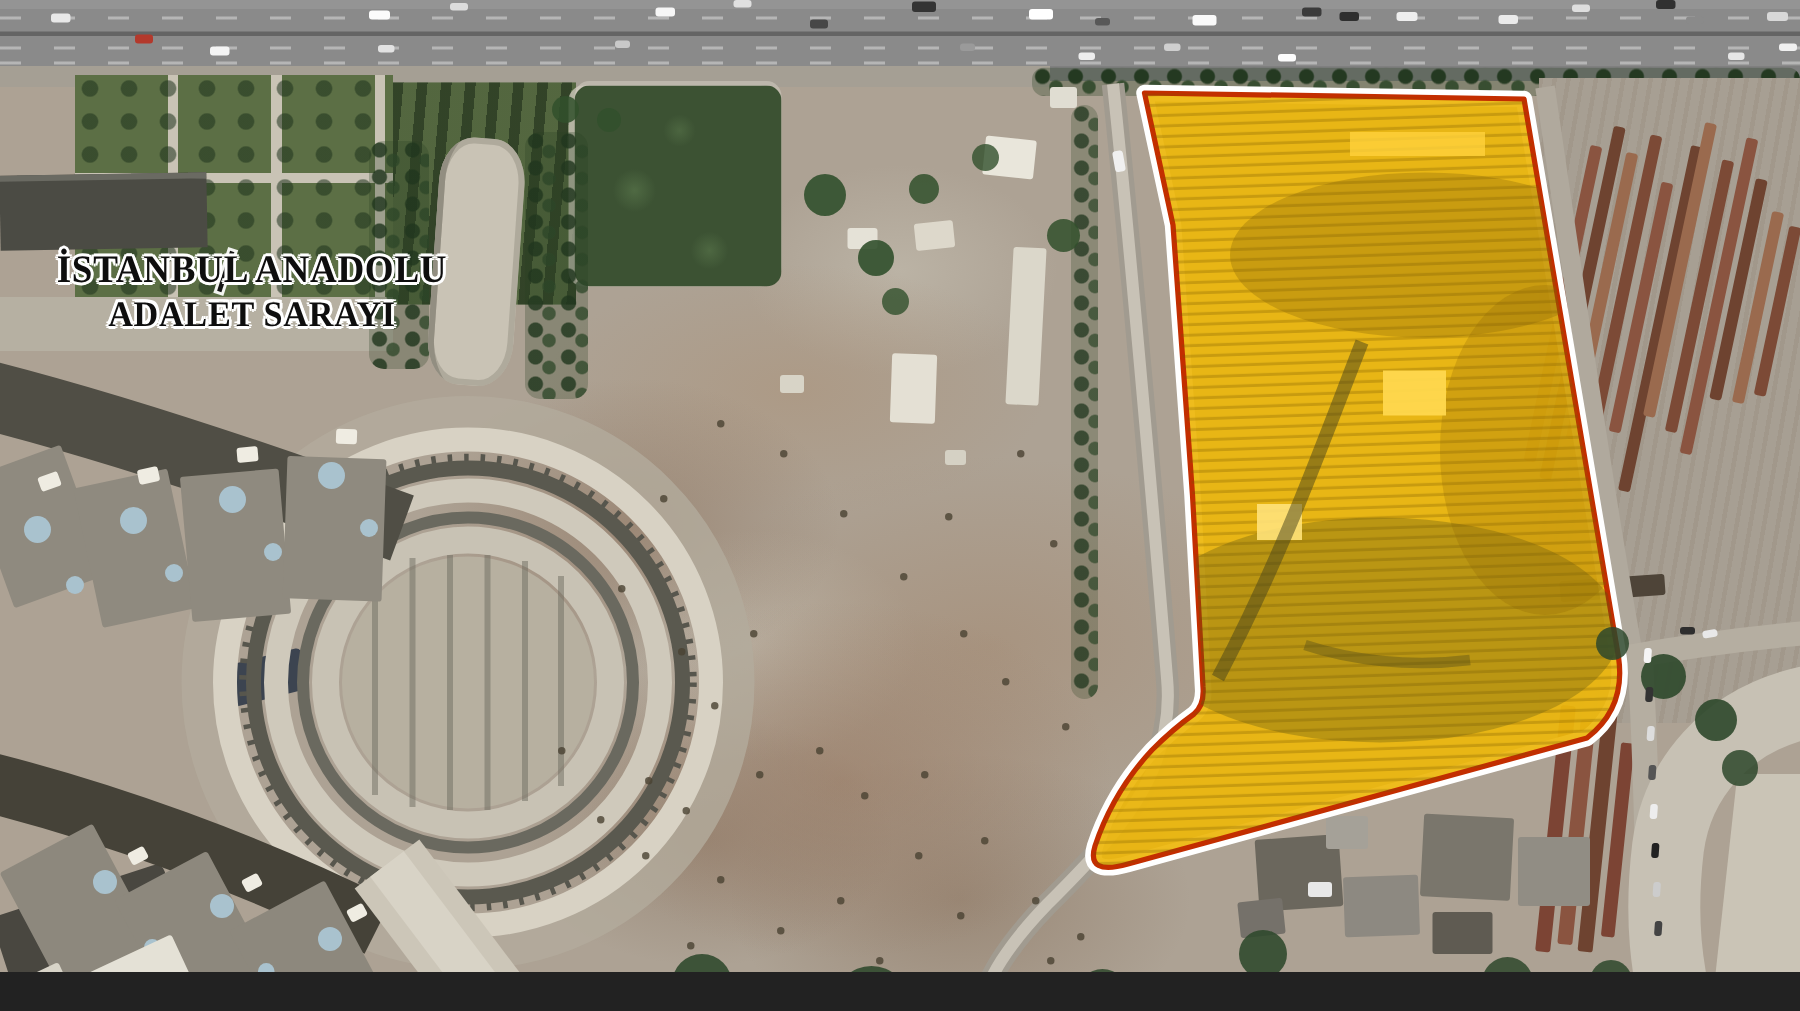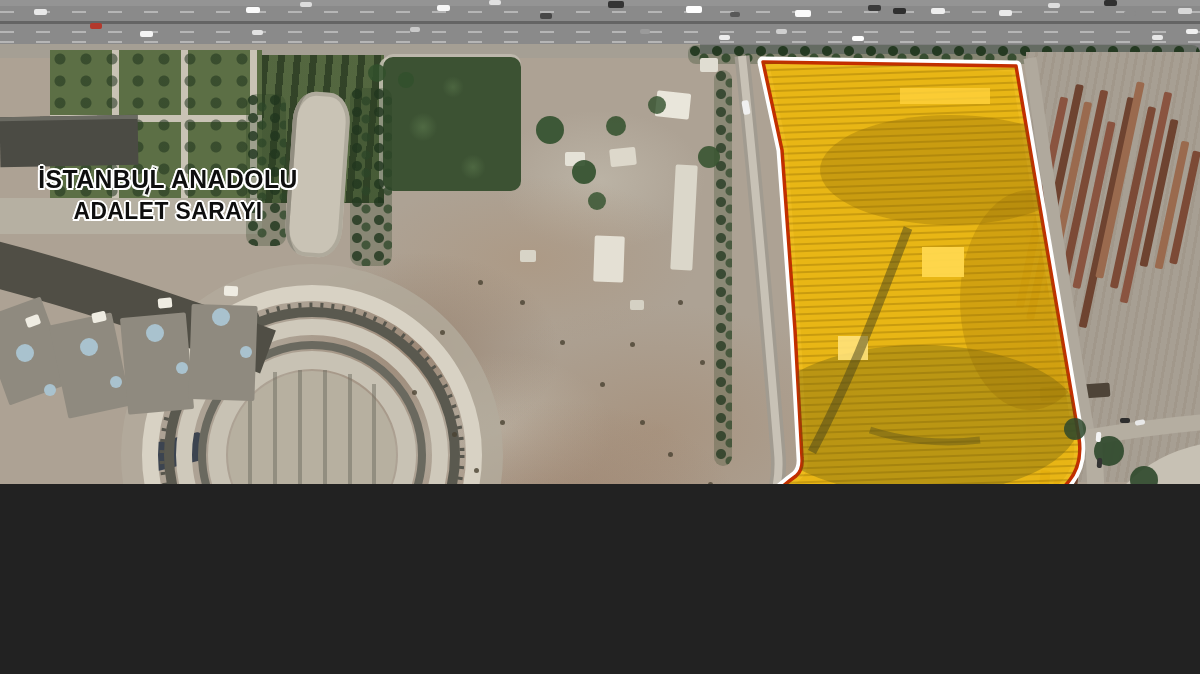--- a/index.html
+++ b/index.html
@@ -1,17 +1,17 @@
 <!DOCTYPE html>
 <html style="--parcel-fill: #edb70c; --parcel-border: #c32e00; --parcel-outline: #ffffff; --highway-gray: #8a8a8a; --terrain-tan: #ada294; --park-green: #3c5233; --road-gray: #a19b90; --timber-red: #8a5440; --roof-dark: #504e45; --dome-blue: #a9c2ce;"><head>
 <meta charset="utf-8">
 <style>
   html,body{margin:0;padding:0;background:#222;}
-  #stage{position:relative;width:1200px;height:484px;overflow:hidden;
-         font-family:Liberation Sans, sans-serif;
+  #stage{position:relative;width:1200px;height:648px;overflow:hidden;
+         font-family:Liberation Serif, serif;
          background-color:#ada294;
          background-image:
            radial-gradient(ellipse 260px 170px at 560px 520px, rgba(148,113,88,.50), rgba(148,113,88,0) 70%),
            radial-gradient(ellipse 300px 180px at 660px 430px, rgba(160,128,100,.42), rgba(160,128,100,0) 70%),
            radial-gradient(ellipse 200px 140px at 420px 350px, rgba(135,105,82,.45), rgba(135,105,82,0) 70%),
            radial-gradient(ellipse 240px 120px at 530px 260px, rgba(172,146,120,.50), rgba(172,146,120,0) 70%),
            radial-gradient(ellipse 180px 120px at 470px 560px, rgba(120,92,70,.35), rgba(120,92,70,0) 70%),
            radial-gradient(ellipse 220px 140px at 640px 600px, rgba(125,98,75,.40), rgba(125,98,75,0) 70%),
            radial-gradient(ellipse 160px 110px at 500px 430px, rgba(200,196,184,.55), rgba(200,196,184,0) 70%),
            radial-gradient(ellipse 150px 100px at 600px 180px, rgba(196,190,176,.60), rgba(196,190,176,0) 70%);}

